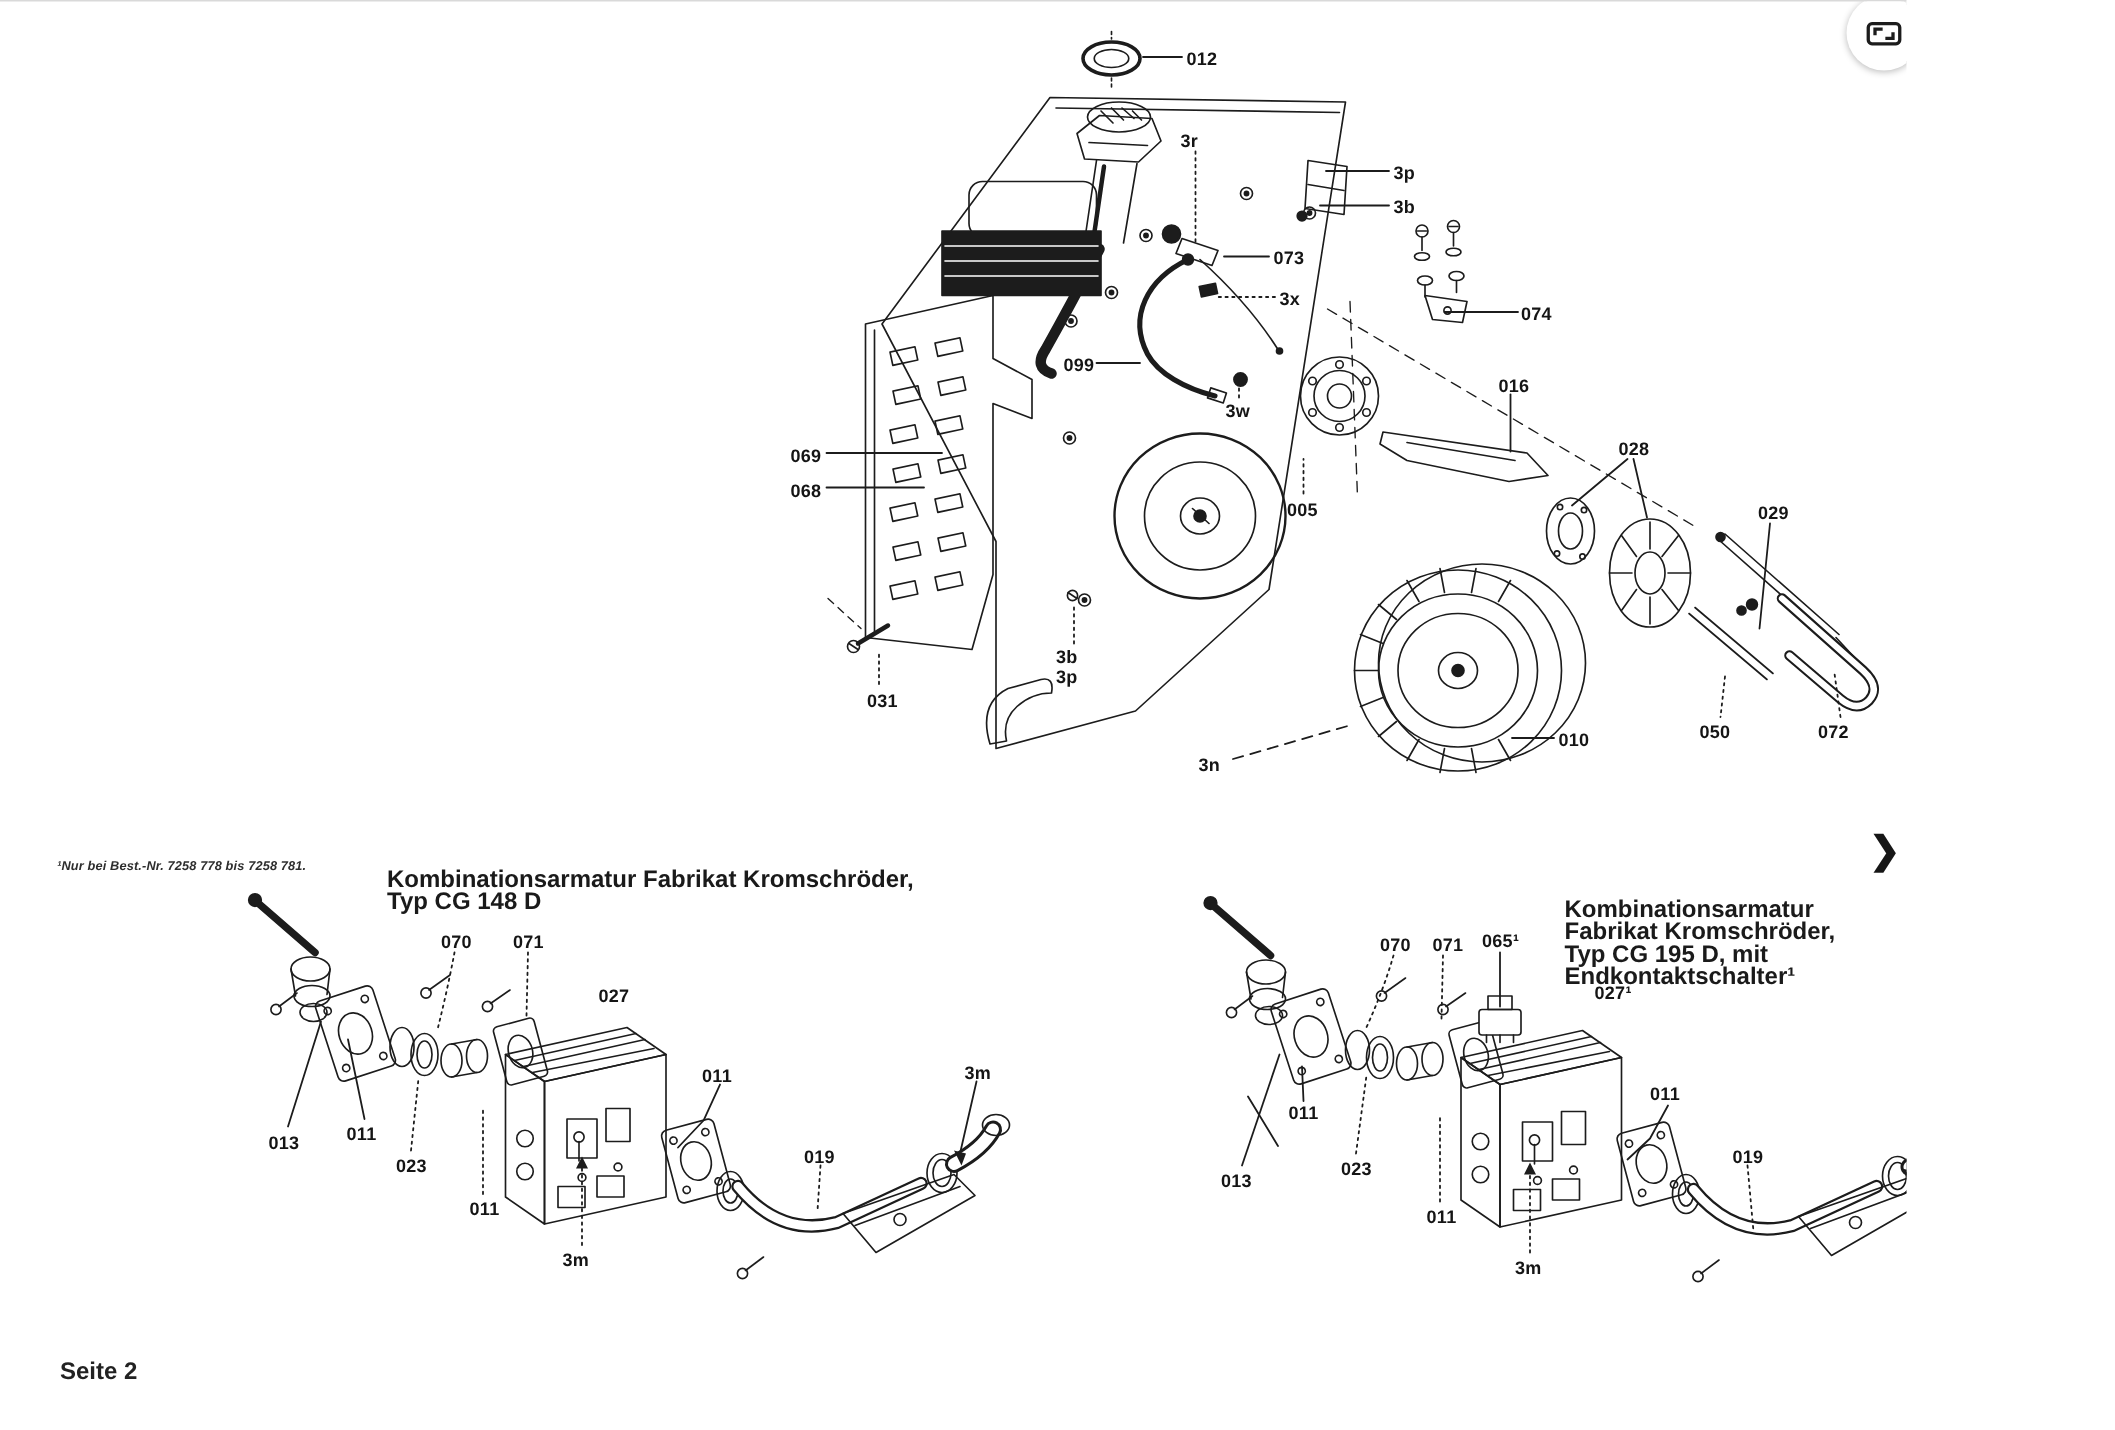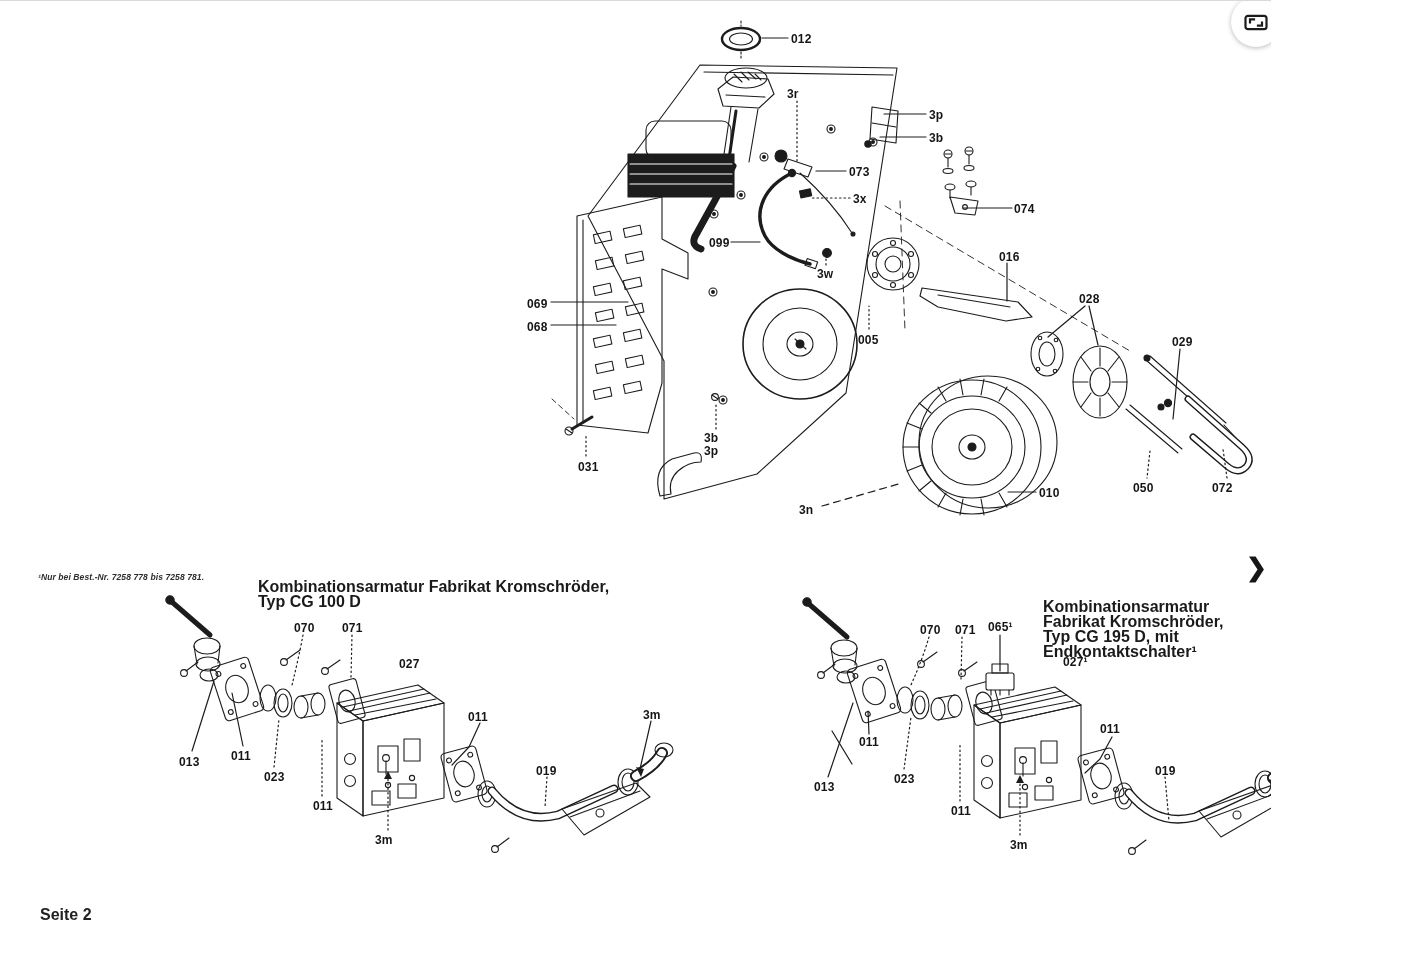--- a/index.html
+++ b/index.html
@@ -361,21 +361,21 @@
       <span class="part-label" style="left: 894px; top: 771px;">023</span>
       <span class="part-label" style="left: 951px; top: 803px;">011</span>
       <span class="part-label" style="left: 1010px; top: 837px;">3m</span>
       <span class="part-label" style="left: 1100px; top: 721px;">011</span>
       <span class="part-label" style="left: 1155px; top: 763px;">019</span>
       <span class="part-label" style="left: 1271px; top: 724px;">3m</span>
     </div>
 
   <div class="assembly-title" style="left:258px;top:578px;">
     <span>Kombinationsarmatur Fabrikat Kromschröder,</span>
-    <span>Typ CG 100 D</span>
+    <span>Typ CG 148 D</span>
   </div>
   <div class="assembly-title" style="left:1043px;top:598px;">
     <span>Kombinationsarmatur Fabrikat Kromschröder,</span>
     <span>Typ CG 195 D, mit Endkontaktschalter¹</span>
   </div>
 
   <div class="footnote">¹Nur bei Best.-Nr. 7258 778 bis 7258 781.</div>
   <div class="page-number">Seite 2</div>
   <div class="doc-code">5781 119-1</div>
 

